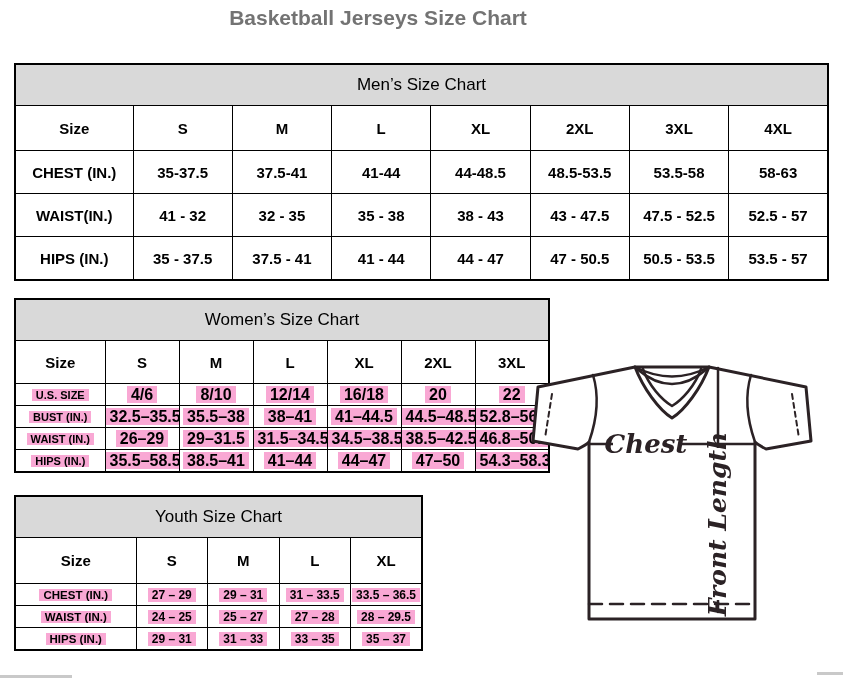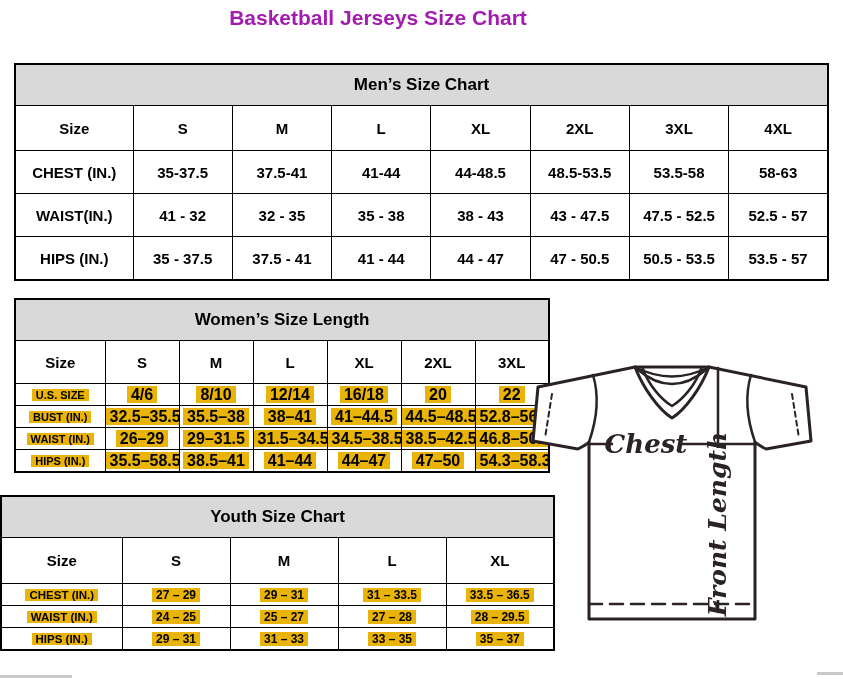--- a/index.html
+++ b/index.html
@@ -8,21 +8,21 @@
     background: #ffffff;
     font-family: "Liberation Sans", sans-serif;
     overflow: hidden;
     position: relative;
   }
   #page { position: relative; width: 843px; height: 679px; }
 
   .page-title {
     position: absolute; top: 6px; left: 0; width: 756px;
     text-align: center;
-    font-size: 21px; font-weight: bold; color: #a21caf;
+    font-size: 21px; font-weight: bold; color: #737373;
     letter-spacing: 0px;
   }
 
   table.size-table {
     position: absolute;
     border-collapse: collapse;
     table-layout: fixed;
     background: #fff;
     border: 2px solid #000;
     color: #000;
@@ -30,48 +30,48 @@
   table.size-table td, table.size-table th {
     border: 1px solid #000;
     text-align: center;
     vertical-align: middle;
     padding: 0;
     overflow: hidden;
     white-space: nowrap;
   }
   .size-table th.band {
     background: #d9d9d9;
-    font-size: 17px; font-weight: bold;
+    font-size: 17px; font-weight: normal;
     height: 40px;
   }
 
   
   table.men { left: 14px; top: 63px; width: 815px; }
   table.men col.first { width: 118px; }
   table.men tr.size-row td { height: 44px; font-size: 15px; font-weight: bold; }
   table.men tr.data-row td { height: 42px; font-size: 15px; font-weight: bold; }
 
   
   table.women { left: 14px; top: 298px; width: 536px; }
   table.women col.first { width: 90px; }
   table.women tr.size-row td { height: 42px; font-size: 15px; font-weight: bold; }
   table.women tr.data-row td { height: 21px; font-size: 16px; font-weight: bold; }
   table.women tr.data-row td.lbl { font-size: 11px; }
 
   
-  table.youth { left: 0; top: 495px; width: 555px; border-radius: 7px; }
+  table.youth { left: 14px; top: 495px; width: 409px; border-radius: 7px; }
   table.youth col.first { width: 121px; }
   table.youth tr.size-row td { height: 45px; font-size: 15px; font-weight: bold; }
   table.youth tr.data-row td { height: 21px; font-size: 12px; font-weight: bold; }
   table.youth tr.data-row td.lbl { font-size: 11.5px; }
 
   
   table.women tr.data-row .hl,
   table.youth tr.data-row .hl {
-    background: #eab308;
+    background: #f9a8d4;
     padding: 0 4px;
   }
 
   .jersey-wrap {
     position: absolute; left: 529px; top: 354px;
     width: 286px; height: 274px;
   }
   .jersey-wrap svg { display: block; width: 286px; height: 274px; }
 
   .frag {
@@ -152,21 +152,21 @@
         <col class="first">
         <col>
         <col>
         <col>
         <col>
         <col>
         <col>
       </colgroup>
     <thead>
       <tr>
-        <th class="band" colspan="7">Women’s Size Length</th>
+        <th class="band" colspan="7">Women’s Size Chart</th>
       </tr>
       <tr class="size-row">
           <td>Size</td>
           <td>S</td>
           <td>M</td>
           <td>L</td>
           <td>XL</td>
           <td>2XL</td>
           <td>3XL</td>
         </tr>

